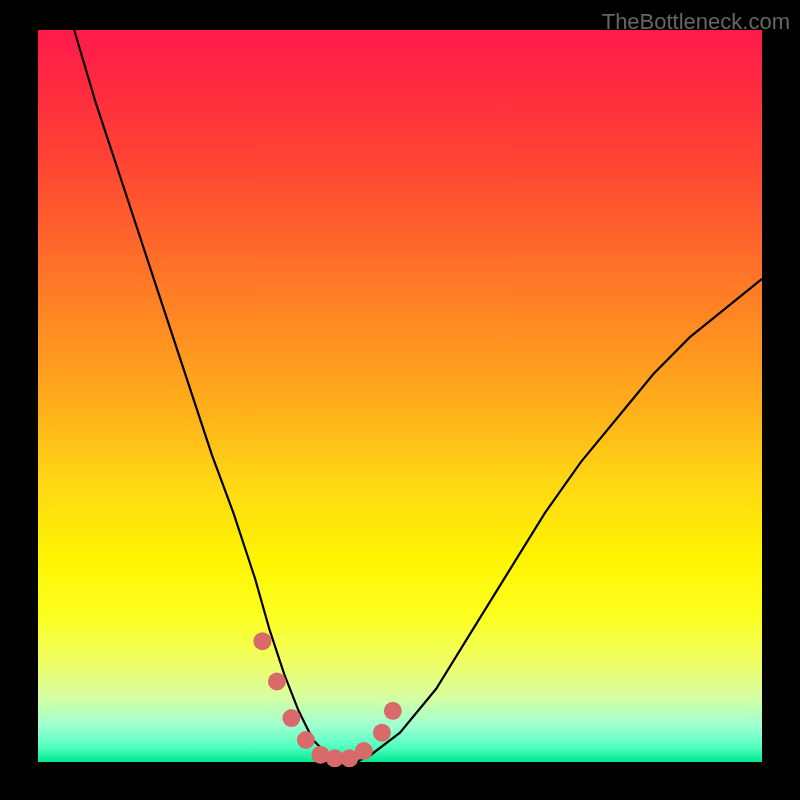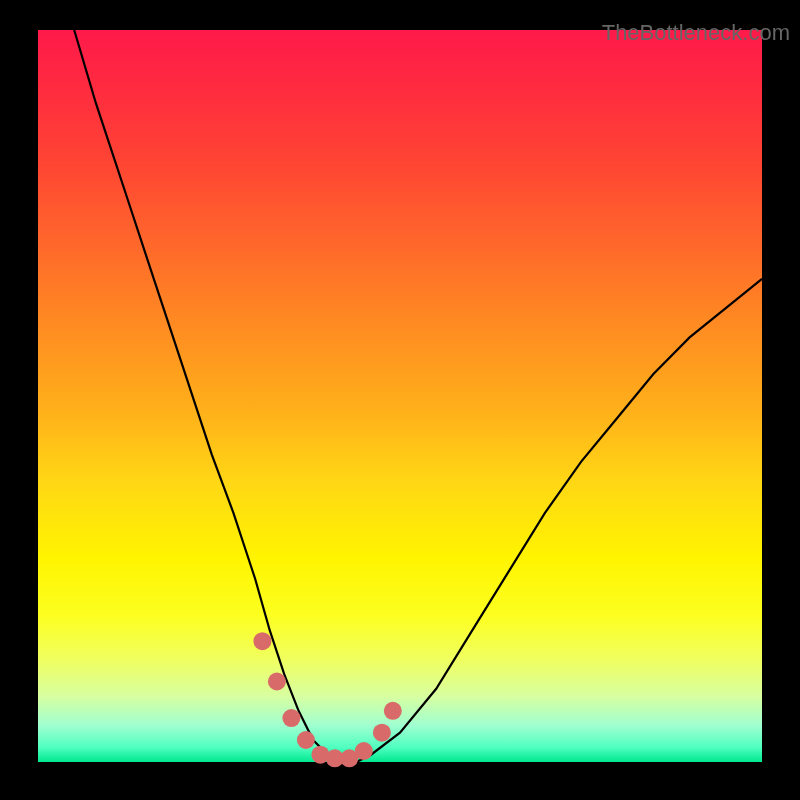--- a/index.html
+++ b/index.html
@@ -6,21 +6,21 @@
     margin: 0;
     padding: 0;
     width: 800px;
     height: 800px;
     background: #000;
     position: relative;
     font-family: Arial, sans-serif;
   }
   .watermark {
     position: absolute;
-    top: 20px;
+    top: 9px;
     right: 10px;
     color: #666;
     font-size: 22px;
     font-weight: 500;
     z-index: 10;
   }
   .plot-area {
     position: absolute;
     left: 38px;
     top: 30px;

